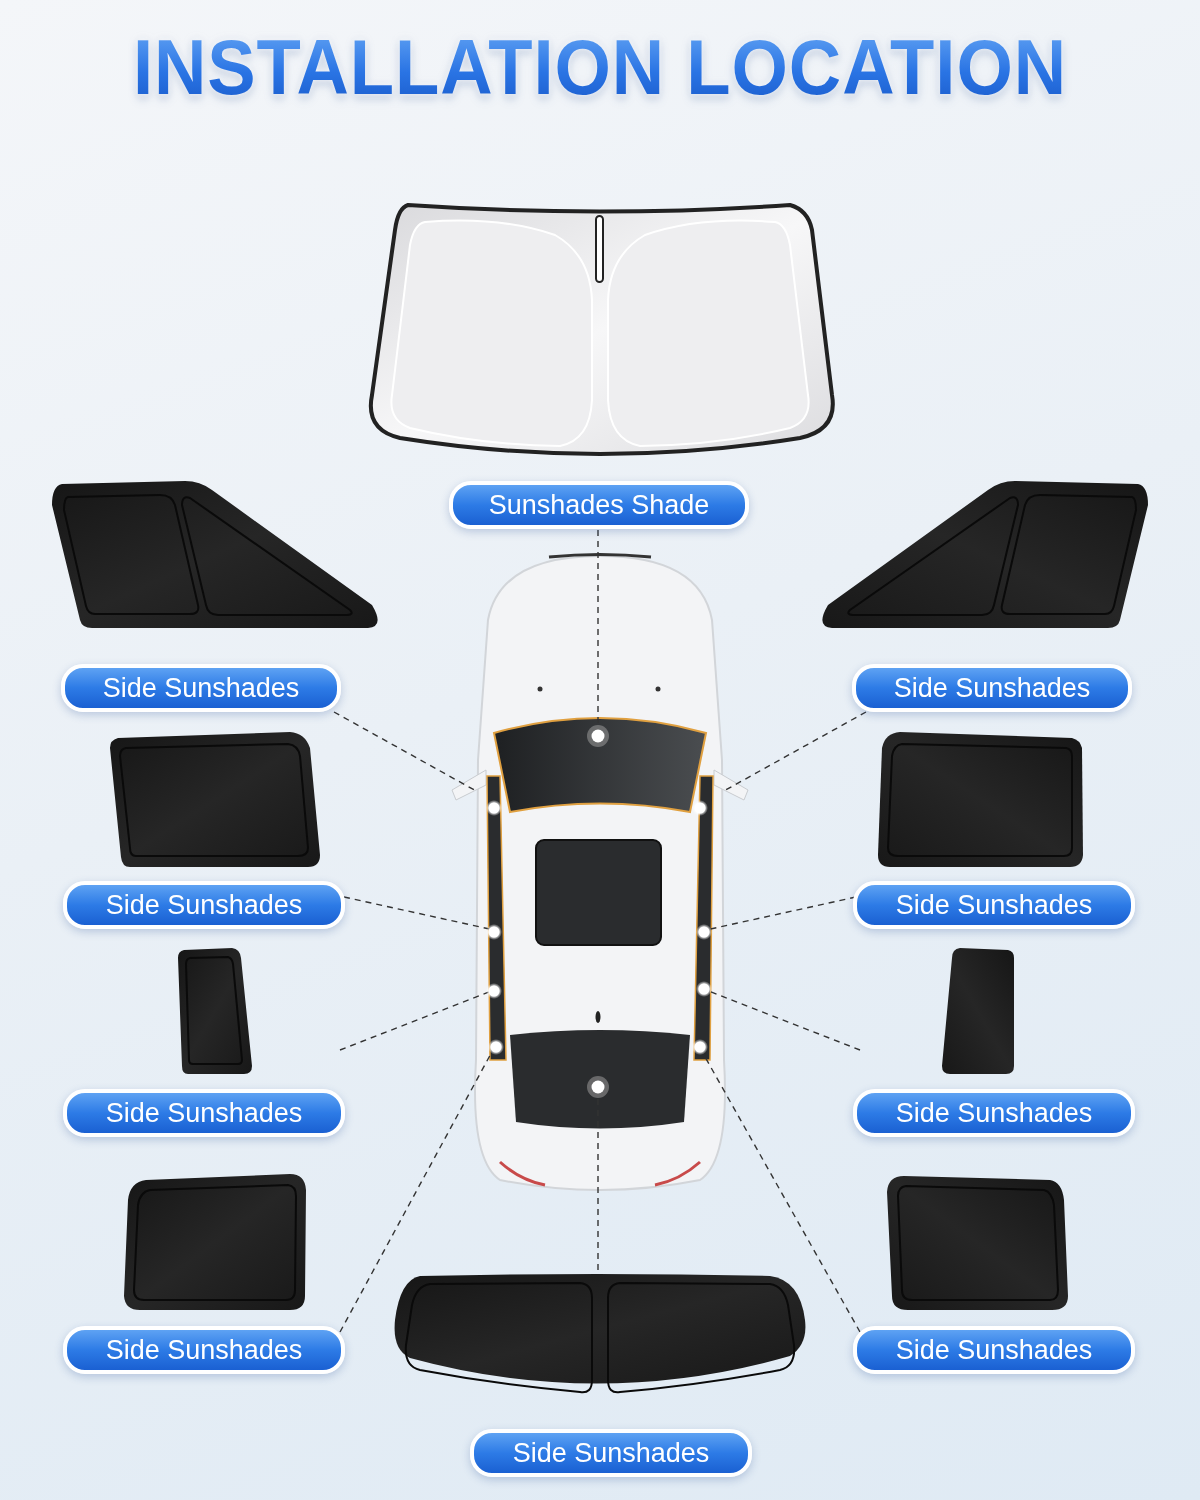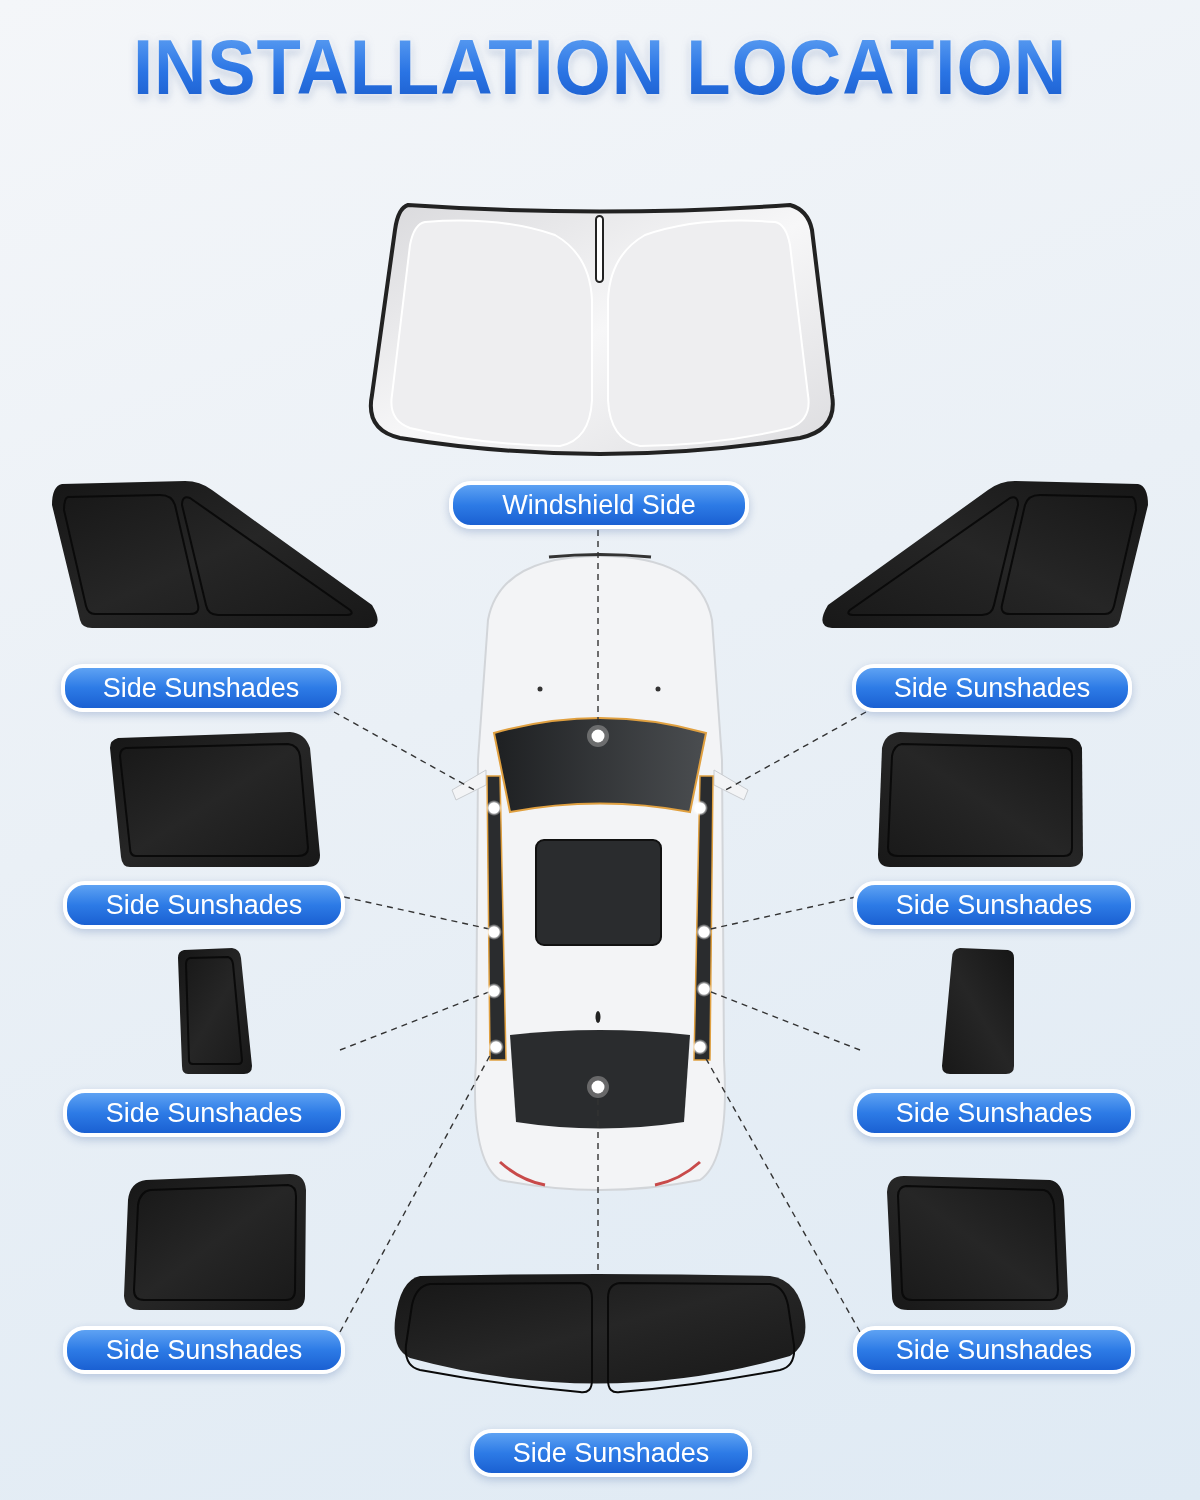--- a/index.html
+++ b/index.html
@@ -157,21 +157,21 @@
       <circle cx="494" cy="991" r="5.5" fill="#fff"></circle>
     <circle cx="704" cy="989" r="8" fill="url(#dot)"></circle>
       <circle cx="704" cy="989" r="5.5" fill="#fff"></circle>
     <circle cx="496" cy="1047" r="8" fill="url(#dot)"></circle>
       <circle cx="496" cy="1047" r="5.5" fill="#fff"></circle>
     <circle cx="700" cy="1047" r="8" fill="url(#dot)"></circle>
       <circle cx="700" cy="1047" r="5.5" fill="#fff"></circle>
   </g>
 </svg>
 
-<div class="pill" style="left:449px; top:481px; width:292px;">Windshield Side</div>
+<div class="pill" style="left:449px; top:481px; width:292px;">Sunshades Shade</div>
 <div class="pill" style="left:61px; top:664px; width:272px;">Side Sunshades</div>
 <div class="pill" style="left:852px; top:664px; width:272px;">Side Sunshades</div>
 <div class="pill" style="left:63px; top:881px; width:274px;">Side Sunshades</div>
 <div class="pill" style="left:853px; top:881px; width:274px;">Side Sunshades</div>
 <div class="pill" style="left:63px; top:1089px; width:274px;">Side Sunshades</div>
 <div class="pill" style="left:853px; top:1089px; width:274px;">Side Sunshades</div>
 <div class="pill" style="left:63px; top:1326px; width:274px;">Side Sunshades</div>
 <div class="pill" style="left:853px; top:1326px; width:274px;">Side Sunshades</div>
 <div class="pill" style="left:470px; top:1429px; width:274px;">Side Sunshades</div>
 

